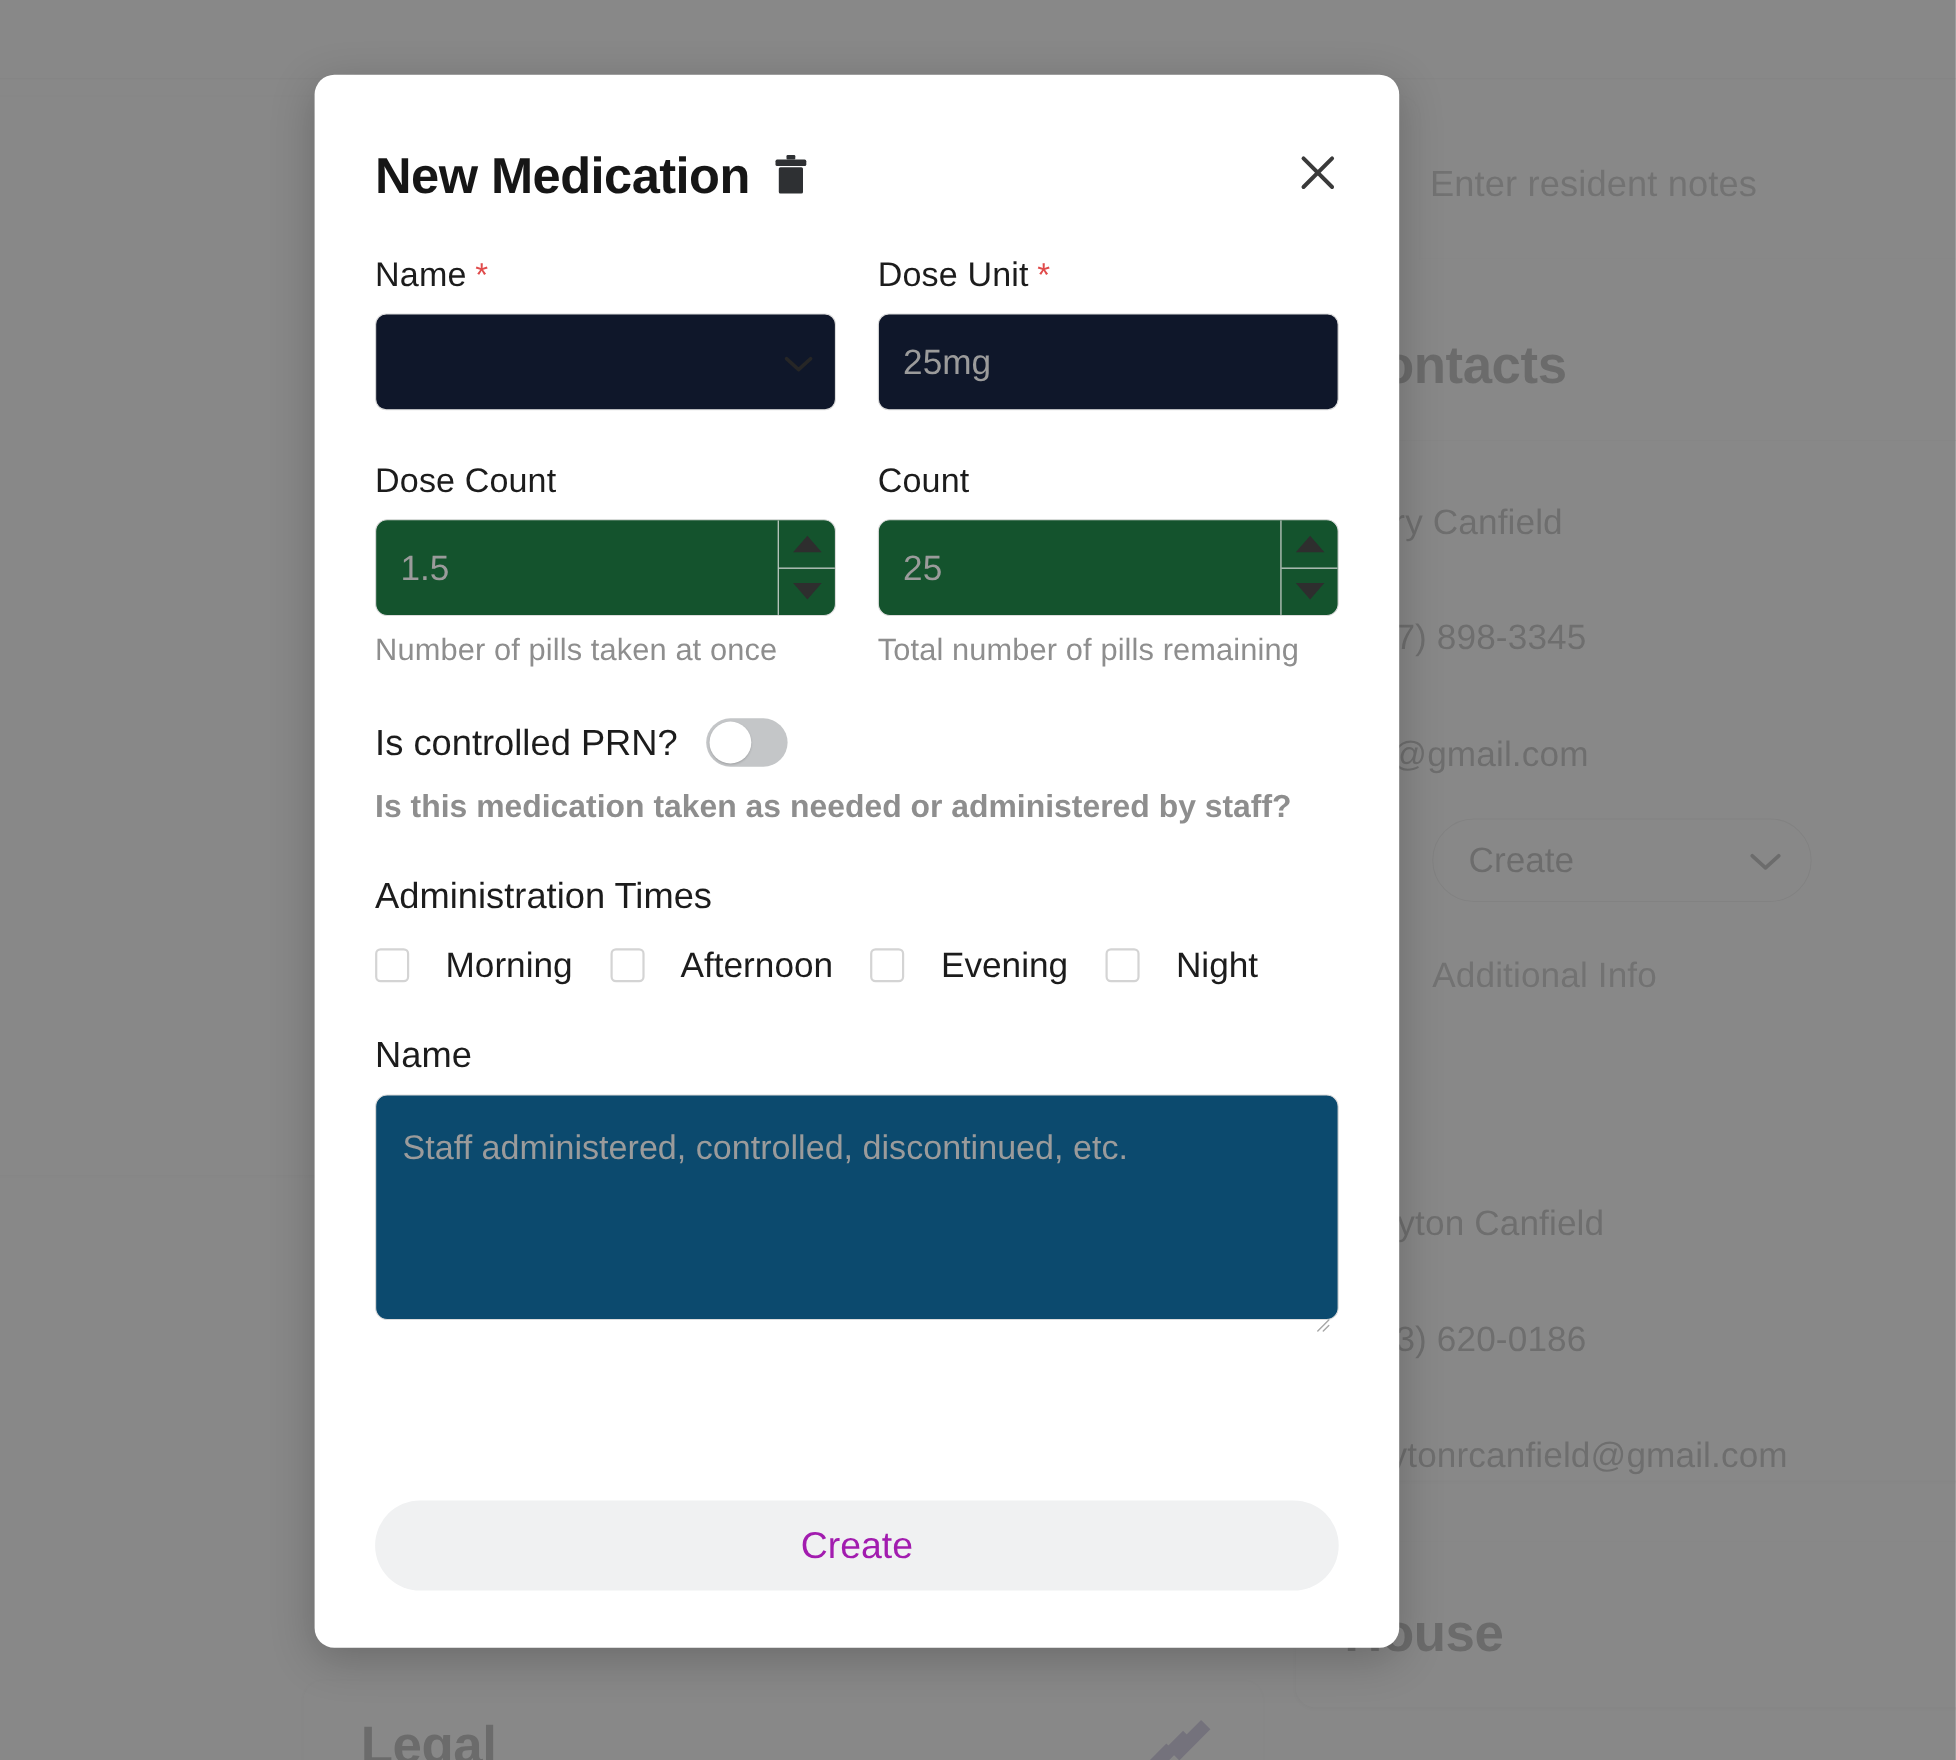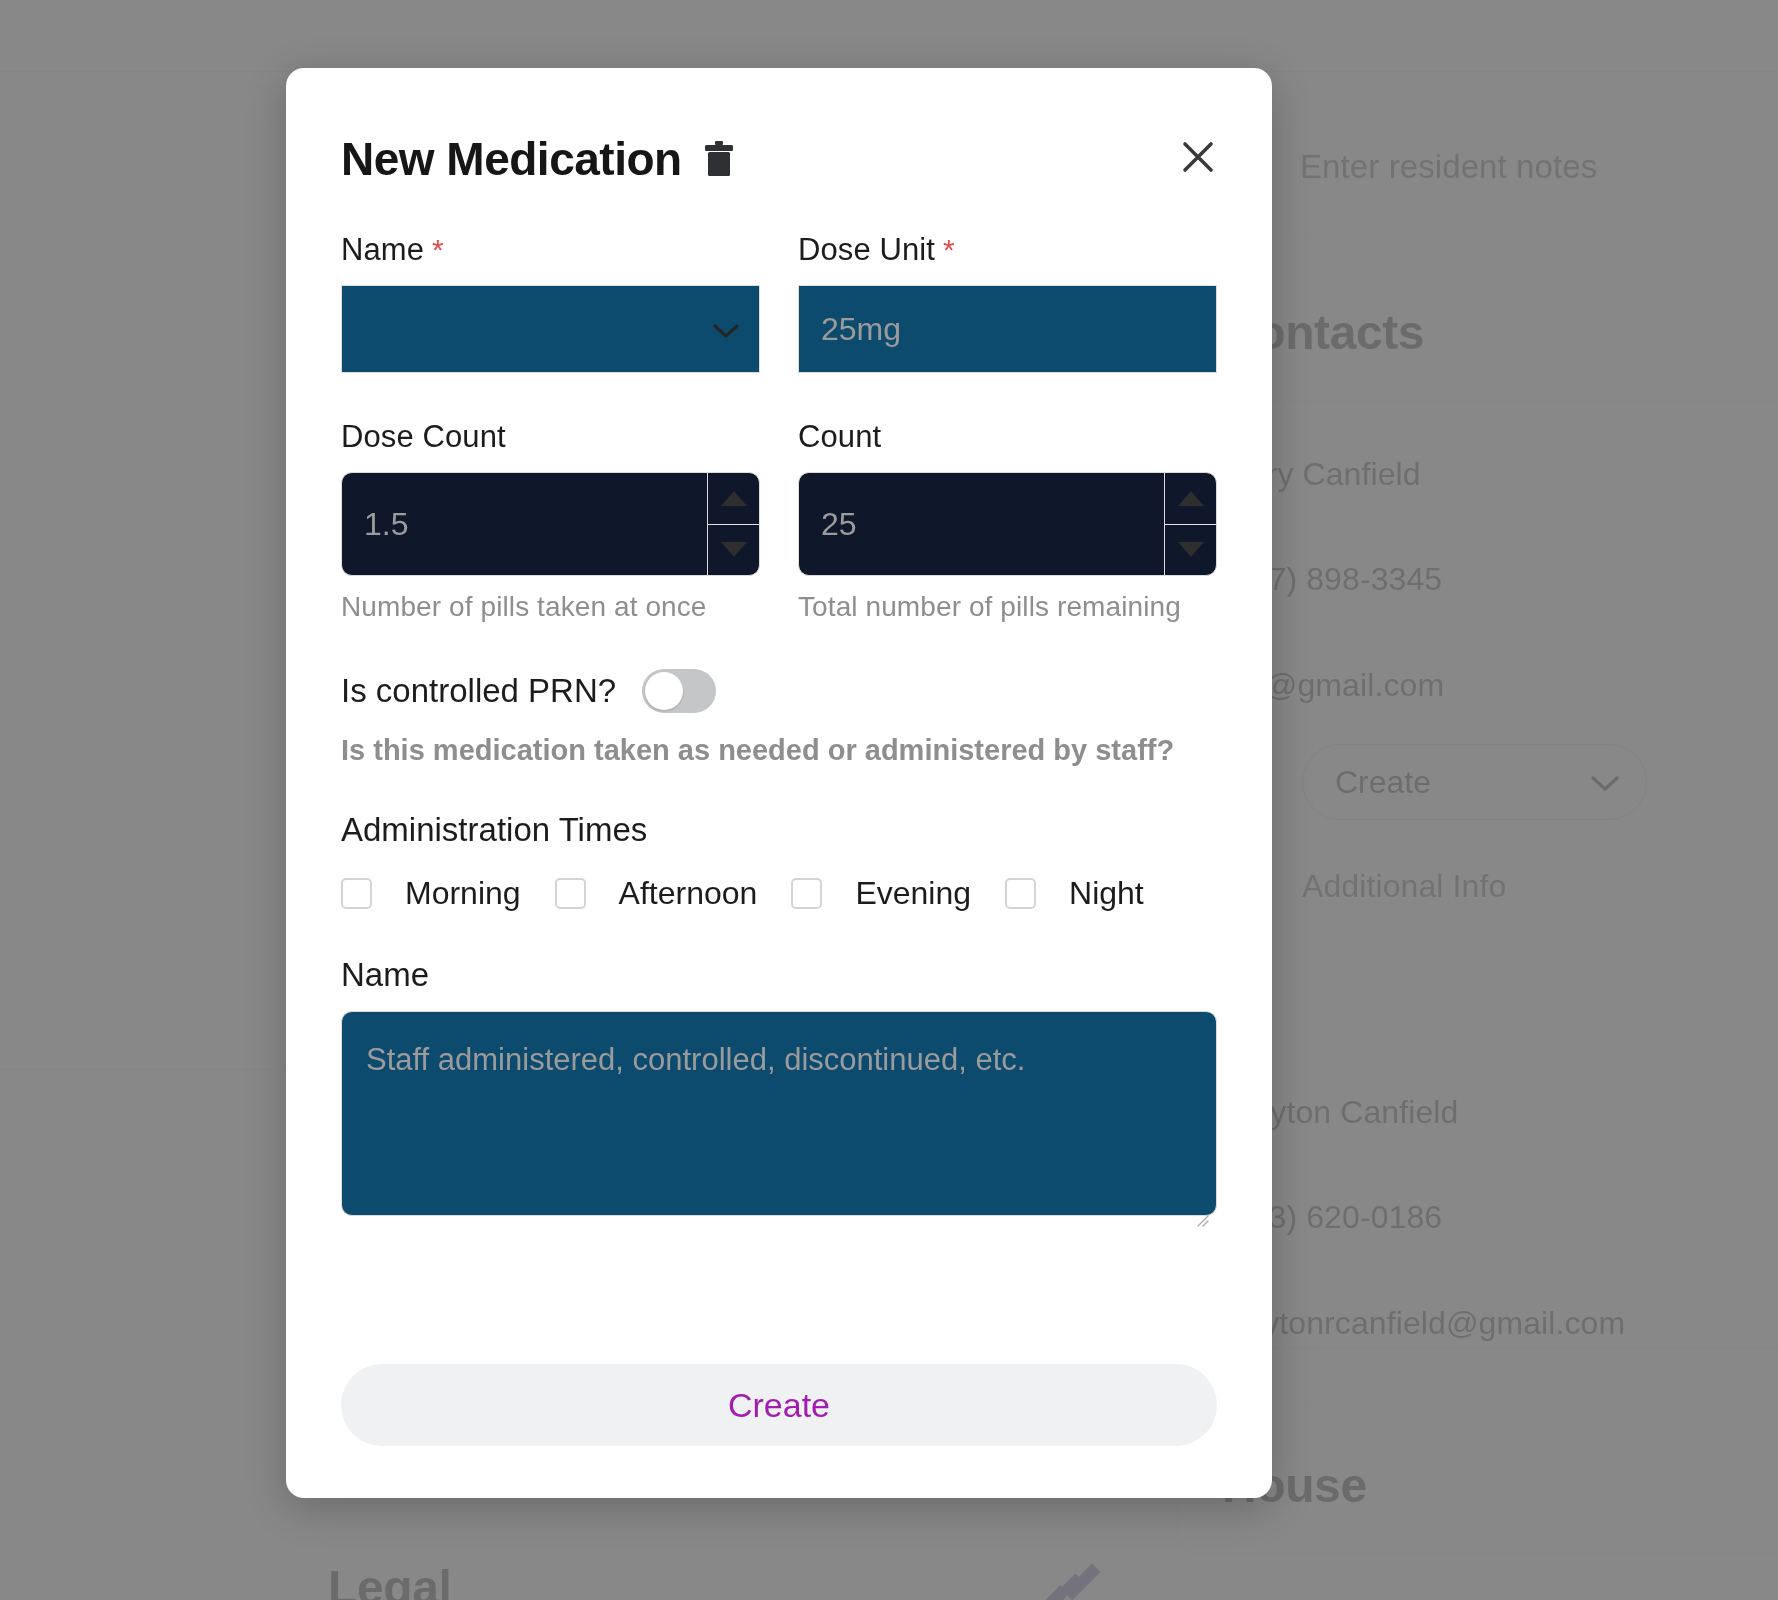--- a/index.html
+++ b/index.html
@@ -147,39 +147,39 @@
     font-size: 31px; color: #1c1c1c; margin-top: 46px;
     display: flex; align-items: baseline; gap: 8px;
     letter-spacing: .1px;
   }
   .req { color: #e04b4b; font-size: 30px; }
 
   .ctrl {
     margin-top: 17px;
     height: 88px;
     border: 1px solid #dcdcdc;
-    border-radius: 0;
-    background: #0c4a6e;
+    border-radius: 10px;
+    background: #0f172a;
     display: flex; align-items: center;
     padding: 0 22px;
     font-size: 32px;
     color: #9b9b9b;
     position: relative;
   }
   .ctrl.select { padding-right: 18px; }
   .ctrl.select .chev-wrap { margin-left: auto; }
 
   .numwrap {
     margin-top: 17px;
-    height: 104px;
+    height: 88px;
     border: 1px solid #dcdcdc;
     border-radius: 11px;
     display: flex; align-items: stretch;
     overflow: hidden;
-    background: #0f172a;
+    background: #14532d;
   }
   .numwrap .val {
     flex: 1; display: flex; align-items: center;
     padding-left: 22px; font-size: 32px; color: #9b9b9b;
   }
   .spin {
     width: 52px; border-left: 1px solid #dcdcdc;
     display: flex; flex-direction: column;
   }
   .spin > div {

